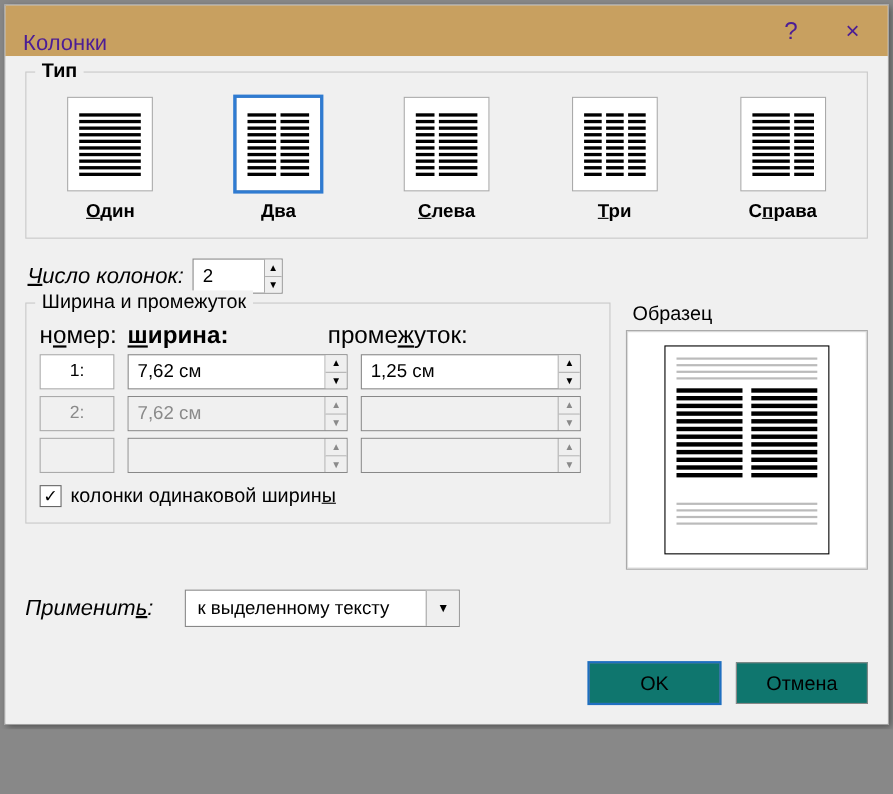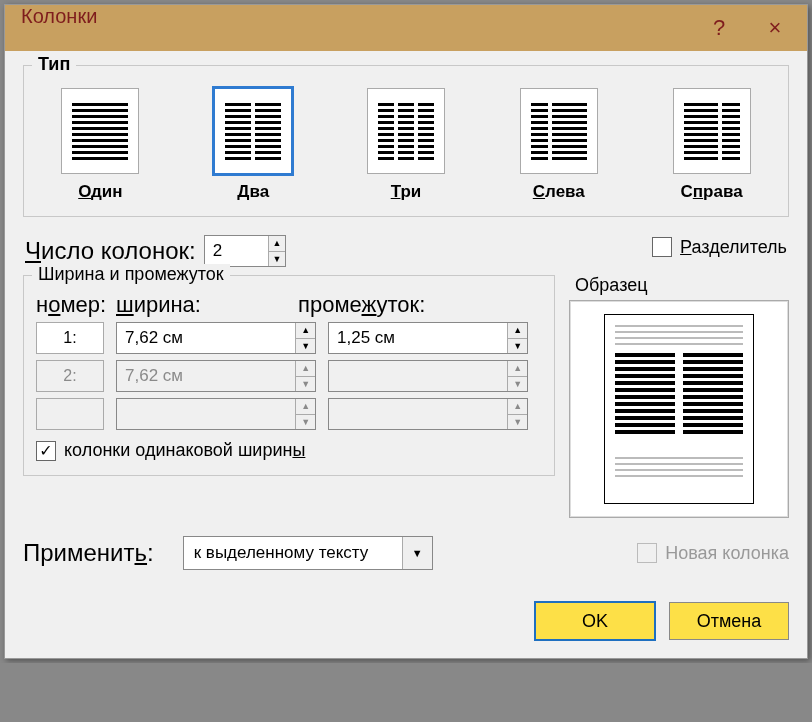--- a/index.html
+++ b/index.html
@@ -13,23 +13,23 @@
   .dialog {
     width: 804px;
     background: #f0f0f0;
     border: 1px solid #999;
     box-shadow: 2px 2px 6px rgba(0,0,0,0.4);
   }
   .titlebar {
     background: #c8a060;
     height: 46px;
     display: flex;
-    align-items: flex-start;
+    align-items: flex-end;
     padding: 0 4px 0 16px;
-    color: #7f1d1d;
+    color: #4c1d95;
     font-size: 20px;
   }
   .titlebar .title { flex: 1; }
   .titlebar .tb-btn {
     width: 56px;
     height: 46px;
     display: flex;
     align-items: center;
     justify-content: center;
     font-size: 22px;
@@ -95,21 +95,21 @@
   .preset .plabel {
     margin-top: 8px;
     font-size: 17px;
   }
   .u { text-decoration: underline; }
   .row {
     display: flex;
     align-items: center;
     margin-top: 8px;
   }
-  .lbl { margin-right: 8px; font-size: 24px; }
+  .lbl { margin-right: 8px; font-size: 20px; font-style: italic; }
   .spin {
     display: inline-flex;
     border: 1px solid #888;
     background: #fff;
     height: 32px;
   }
   .spin input {
     border: none;
     padding: 0 8px;
     font-size: 17px;
@@ -143,21 +143,21 @@
     border: 1px solid #c8c8c8;
     position: relative;
     padding: 12px 12px 14px 12px;
   }
   .ws-group > .legend {
     position: absolute; top:-12px; left:8px; background:#f0f0f0; padding:0 6px;
     font-size:18px;
   }
   .ws-table { margin-top:4px; }
   .ws-head { display:flex; gap:12px; font-size:22px; margin-bottom:4px;}
-  .ws-head .c1{ width:68px;} .ws-head .c2{ width:170px;} .ws-head .c3{ width:170px;}
+  .ws-head .c1{ width:68px;} .ws-head .c2{ width:170px;font-weight:bold;} .ws-head .c3{ width:170px;}
   .ws-row { display:flex; gap:12px; margin-bottom:6px; }
   .ws-row .numcell {
     width:68px; height:32px; border:1px solid #aaa; background:#fff;
     display:flex;align-items:center;justify-content:center;font-size:16px;
   }
   .ws-row .numcell.disabled, .spin.disabled { background:#f0f0f0; color:#8a8a8a; }
   .spin.disabled input { color:#8a8a8a; background:#f0f0f0; }
   .ws-row .spin { width:200px; }
 
   .chk {
@@ -198,21 +198,21 @@
     width:30px;height:100%;border-left:1px solid #aaa;
     display:flex;align-items:center;justify-content:center;background:#efefef;font-size:11px;
   }
 
   .footer {
     display:flex; justify-content:flex-end; gap:14px;
     padding:14px 18px 18px 18px;
     background:#f0f0f0;
   }
   .btn {
-    min-width:120px;height:38px;border:1px solid #888;background:#fde047;
+    min-width:120px;height:38px;border:1px solid #888;background:#0f766e;
     display:flex;align-items:center;justify-content:center;font-size:18px;
   }
   .btn.primary { outline:2px solid #1e6fc0; outline-offset:-1px; }
   .toprow{display:flex;align-items:center;justify-content:space-between;margin-top:2px;padding:0 2px;}
 </style>
 </head>
 <body>
 
 <div class="dialog">
 
@@ -271,88 +271,88 @@
                 <span></span>
                 <span></span>
                 <span></span>
               </div>
           </div>
           <div class="plabel"><span class="u">Д</span>ва</div>
         </div>
 
         <div class="preset">
           <div class="thumb">
-            <div class="col-lines">
-                <span></span>
-                <span></span>
-                <span></span>
-                <span></span>
-                <span></span>
-                <span></span>
-                <span></span>
-                <span></span>
-                <span></span>
-                <span></span>
-              </div>
-            <div class="col-lines">
-                <span></span>
-                <span></span>
-                <span></span>
-                <span></span>
-                <span></span>
-                <span></span>
-                <span></span>
-                <span></span>
-                <span></span>
-                <span></span>
-              </div>
-            <div class="col-lines">
-                <span></span>
-                <span></span>
-                <span></span>
-                <span></span>
-                <span></span>
-                <span></span>
-                <span></span>
-                <span></span>
-                <span></span>
-                <span></span>
-              </div>
-          </div>
-          <div class="plabel"><span class="u">Т</span>ри</div>
+            <div class="col-lines narrow">
+                <span></span>
+                <span></span>
+                <span></span>
+                <span></span>
+                <span></span>
+                <span></span>
+                <span></span>
+                <span></span>
+                <span></span>
+                <span></span>
+              </div>
+            <div class="col-lines wide">
+                <span></span>
+                <span></span>
+                <span></span>
+                <span></span>
+                <span></span>
+                <span></span>
+                <span></span>
+                <span></span>
+                <span></span>
+                <span></span>
+              </div>
+          </div>
+          <div class="plabel"><span class="u">С</span>лева</div>
         </div>
 
         <div class="preset">
           <div class="thumb">
-            <div class="col-lines narrow">
-                <span></span>
-                <span></span>
-                <span></span>
-                <span></span>
-                <span></span>
-                <span></span>
-                <span></span>
-                <span></span>
-                <span></span>
-                <span></span>
-              </div>
-            <div class="col-lines wide">
-                <span></span>
-                <span></span>
-                <span></span>
-                <span></span>
-                <span></span>
-                <span></span>
-                <span></span>
-                <span></span>
-                <span></span>
-                <span></span>
-              </div>
-          </div>
-          <div class="plabel"><span class="u">С</span>лева</div>
+            <div class="col-lines">
+                <span></span>
+                <span></span>
+                <span></span>
+                <span></span>
+                <span></span>
+                <span></span>
+                <span></span>
+                <span></span>
+                <span></span>
+                <span></span>
+              </div>
+            <div class="col-lines">
+                <span></span>
+                <span></span>
+                <span></span>
+                <span></span>
+                <span></span>
+                <span></span>
+                <span></span>
+                <span></span>
+                <span></span>
+                <span></span>
+              </div>
+            <div class="col-lines">
+                <span></span>
+                <span></span>
+                <span></span>
+                <span></span>
+                <span></span>
+                <span></span>
+                <span></span>
+                <span></span>
+                <span></span>
+                <span></span>
+              </div>
+          </div>
+          <div class="plabel"><span class="u">Т</span>ри</div>
         </div>
 
         <div class="preset">
           <div class="thumb">
             <div class="col-lines wide">
                 <span></span>
                 <span></span>
                 <span></span>
                 <span></span>
                 <span></span>
@@ -385,24 +385,20 @@
       <div class="row">
         <span class="lbl"><span class="u">Ч</span>исло колонок:</span>
         <div class="spin" style="width:82px">
           <input value="2" style="">
           <div class="btns">
               <div>▲</div>
               <div>▼</div>
             </div>
         </div>
       </div>
-      <label class="chk">
-        <span class="box"></span>
-        <span><span class="u">Р</span>азделитель</span>
-      </label>
     </div>
 
     <div class="mid">
       <div class="left-col">
         <div class="ws-group">
           <div class="legend">Ширина и промежуток</div>
           <div class="ws-table">
             <div class="ws-head">
               <div class="c1">н<span class="u">о</span>мер:</div>
               <div class="c2"><span class="u">ш</span>ирина:</div>
@@ -520,24 +516,20 @@
       </div>
     </div>
 
     <div class="apply-row">
       <span class="lbl">Применит<span class="u">ь</span>:</span>
       <div class="select">
         <div class="sval">к выделенному тексту</div>
         <div class="sarrow">▼</div>
       </div>
       <div style="flex:1"></div>
-      <label class="chk disabled">
-        <span class="box"></span>
-        <span>Новая колонка</span>
-      </label>
     </div>
 
   </div>
 
   <div class="footer">
     <div class="btn primary">OK</div>
     <div class="btn">Отмена</div>
   </div>
 
 </div>

